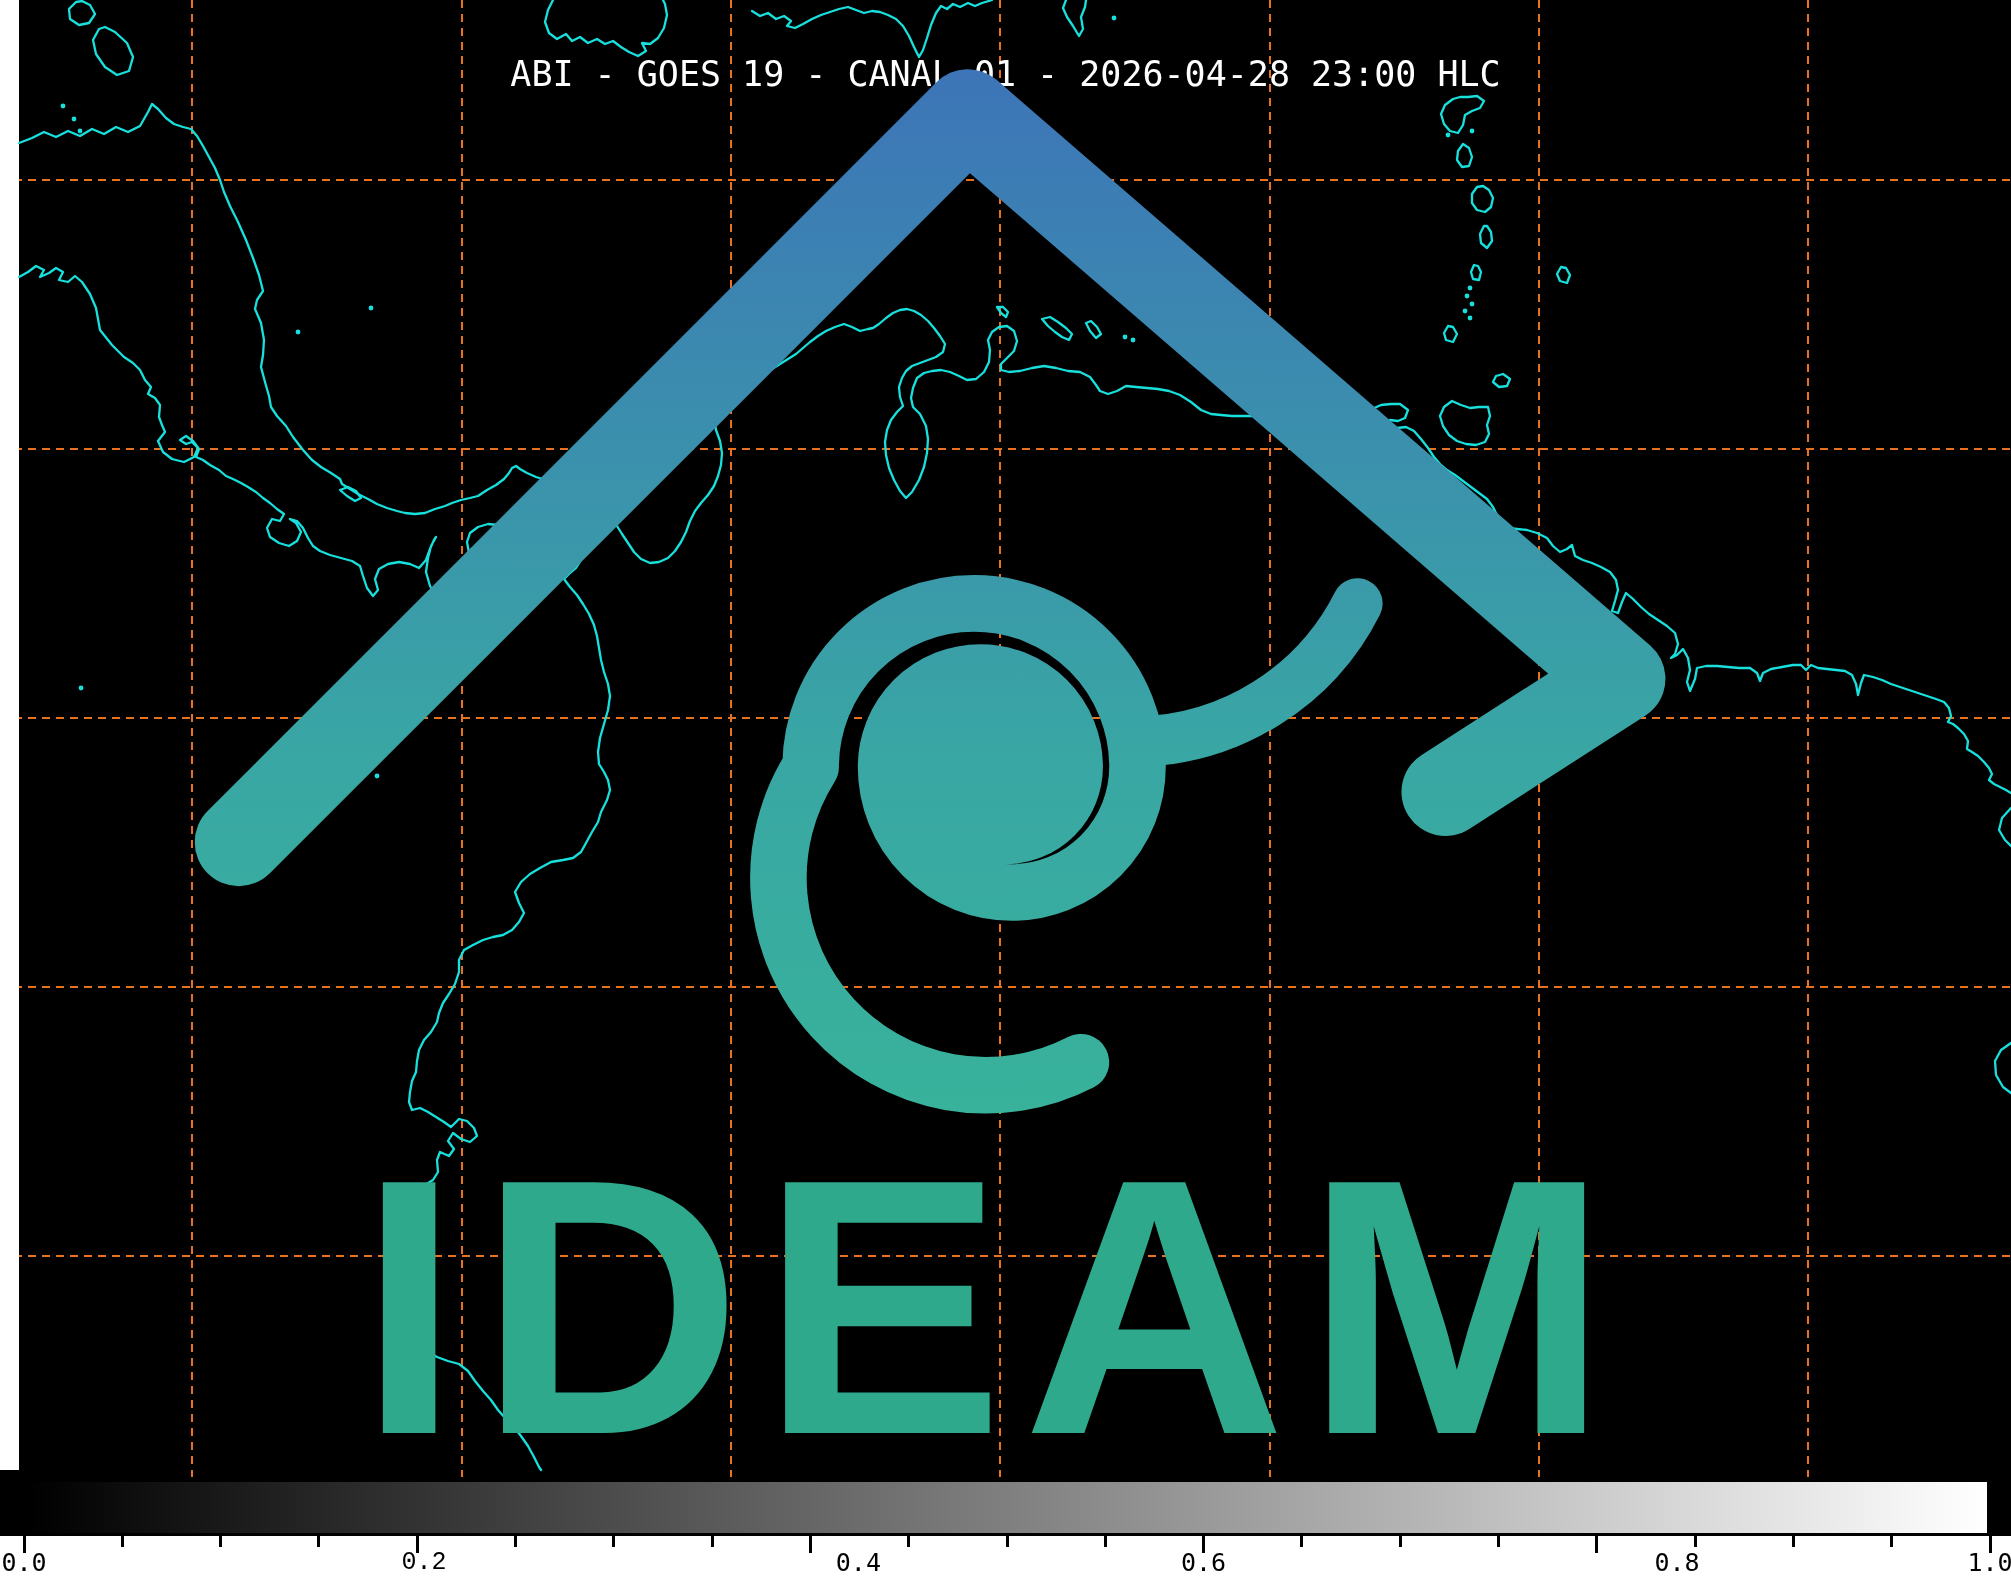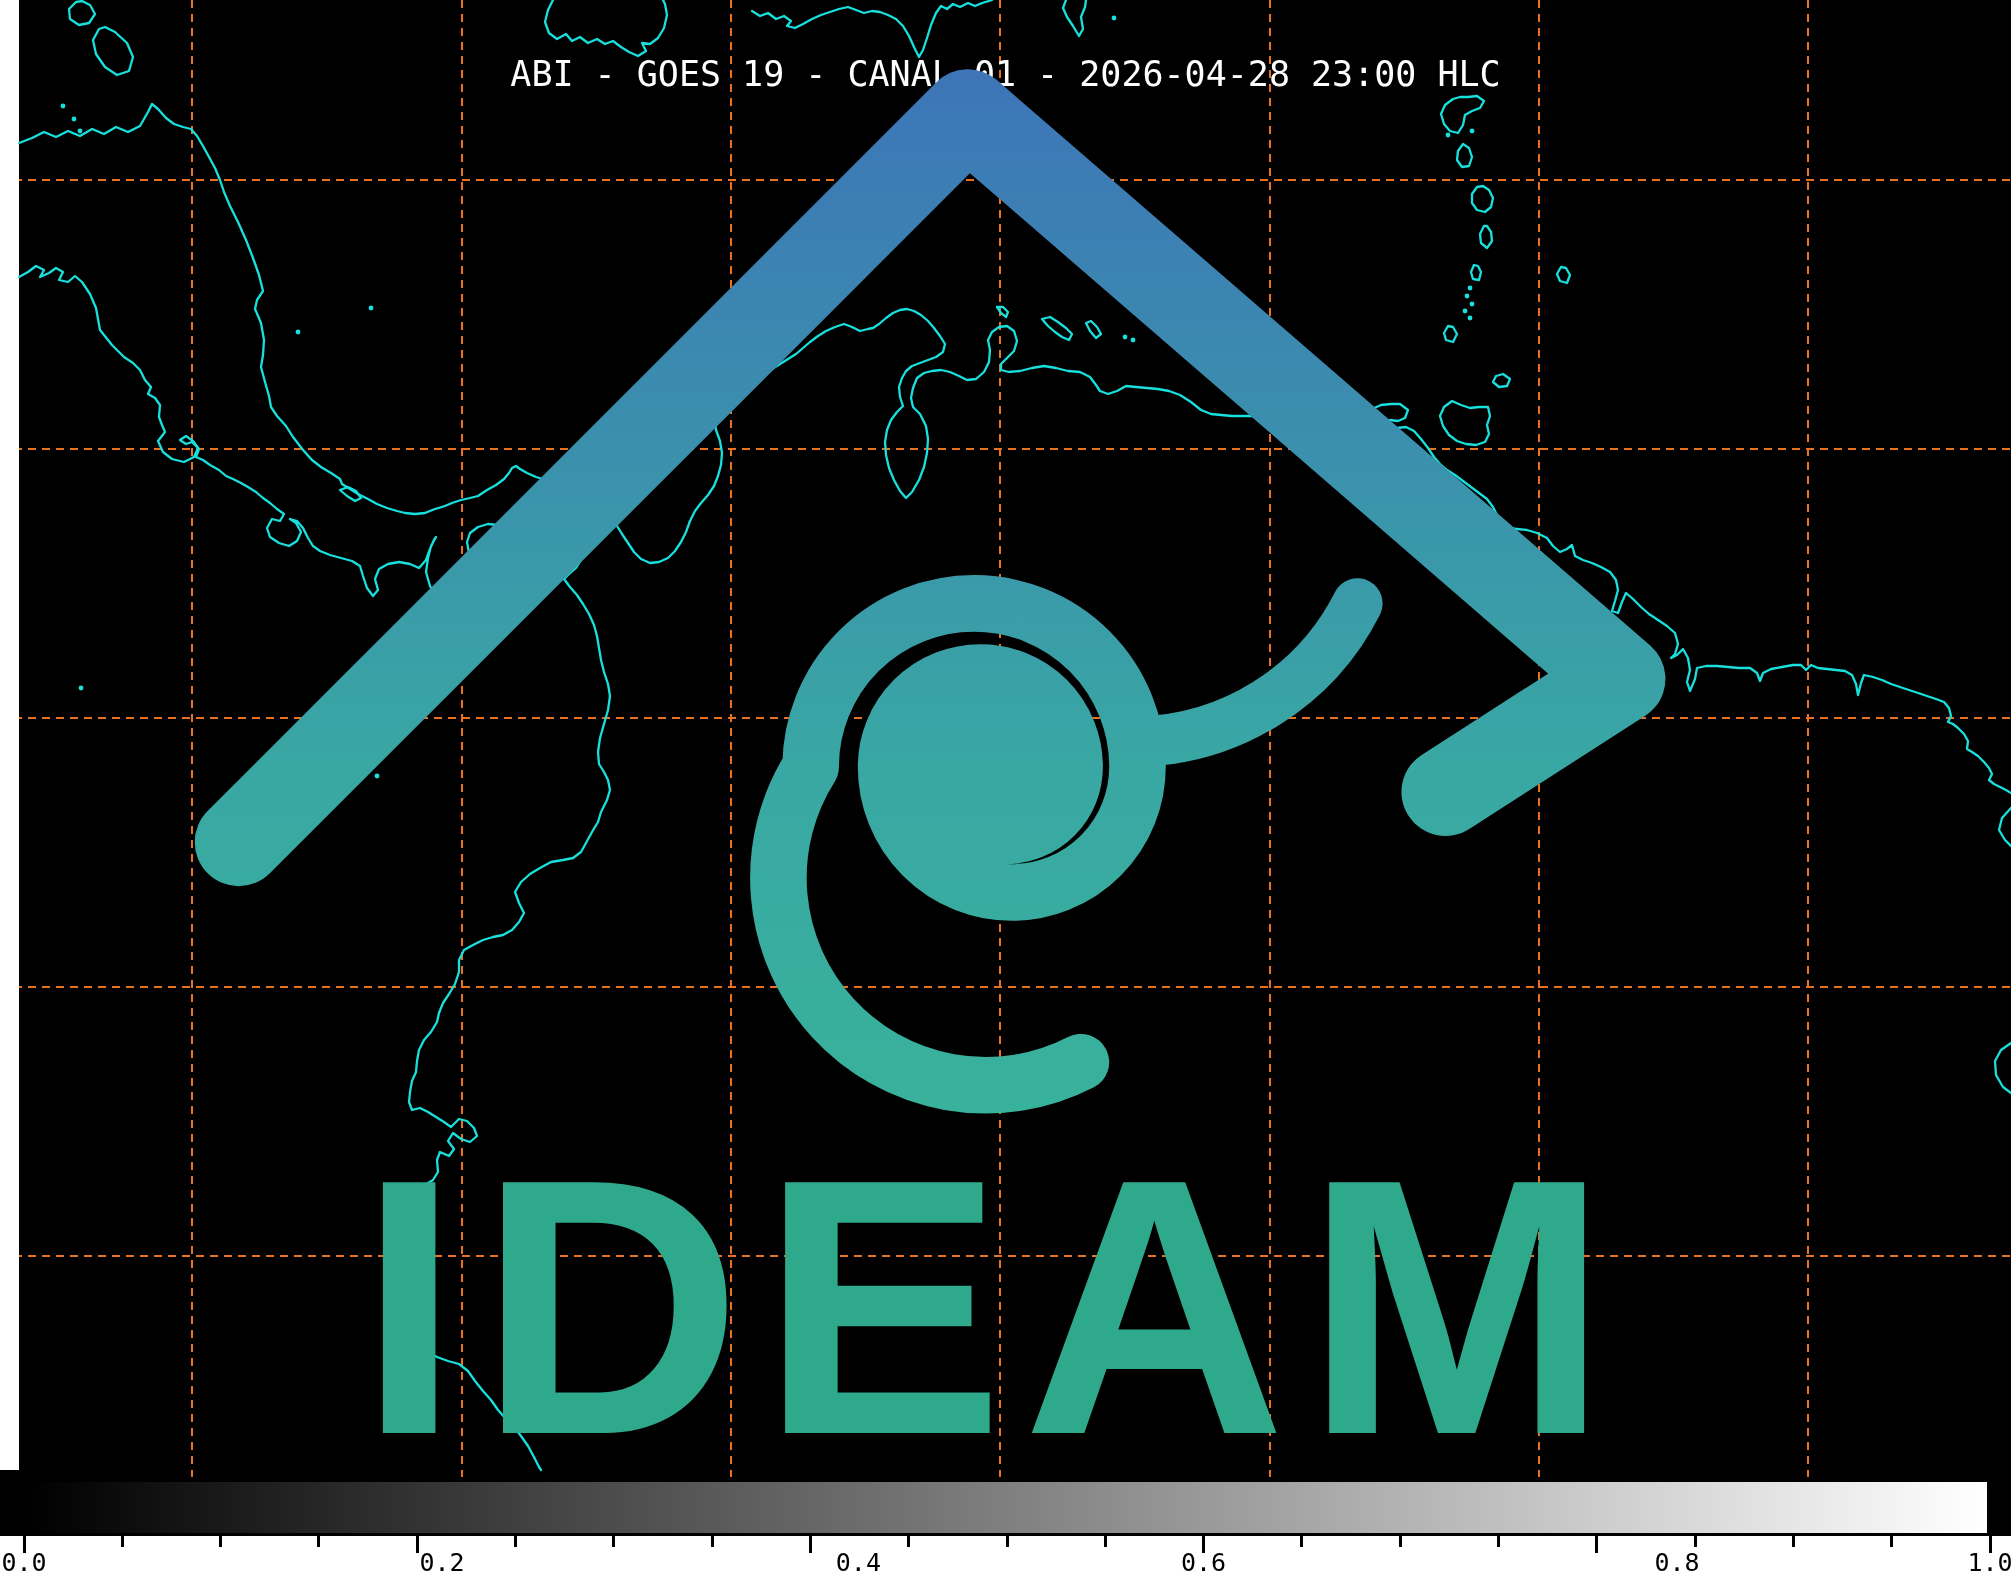--- a/index.html
+++ b/index.html
@@ -122,21 +122,21 @@
     <div class="cbar">
       <div class="cbar-label">Reflectancia</div>
     </div>
     <div class="cbar-axis" id="cb-axis">
         <div class="tick major" style="left: 22.5px;"></div>
         <div class="tick-label" style="left: 24px;">0.0</div>
         <div class="tick minor" style="left: 120.8px;"></div>
         <div class="tick minor" style="left: 219.1px;"></div>
         <div class="tick minor" style="left: 317.4px;"></div>
         <div class="tick major" style="left: 415.7px;"></div>
-        <div class="tick-label" style="left: 442px;">0.2</div>
+        <div class="tick-label" style="left: 424px; font-family: Liberation Mono, monospace;">0.2</div>
         <div class="tick minor" style="left: 514px;"></div>
         <div class="tick minor" style="left: 612.3px;"></div>
         <div class="tick minor" style="left: 710.6px;"></div>
         <div class="tick major" style="left: 808.9px;"></div>
         <div class="tick-label" style="left: 810.4px; margin-left: 48px;">0.4</div>
         <div class="tick minor" style="left: 907.2px;"></div>
         <div class="tick minor" style="left: 1005.5px;"></div>
         <div class="tick minor" style="left: 1103.8px;"></div>
         <div class="tick major" style="left: 1202.1px;"></div>
         <div class="tick-label" style="left: 1203.6px; text-align: center;">0.6</div>

